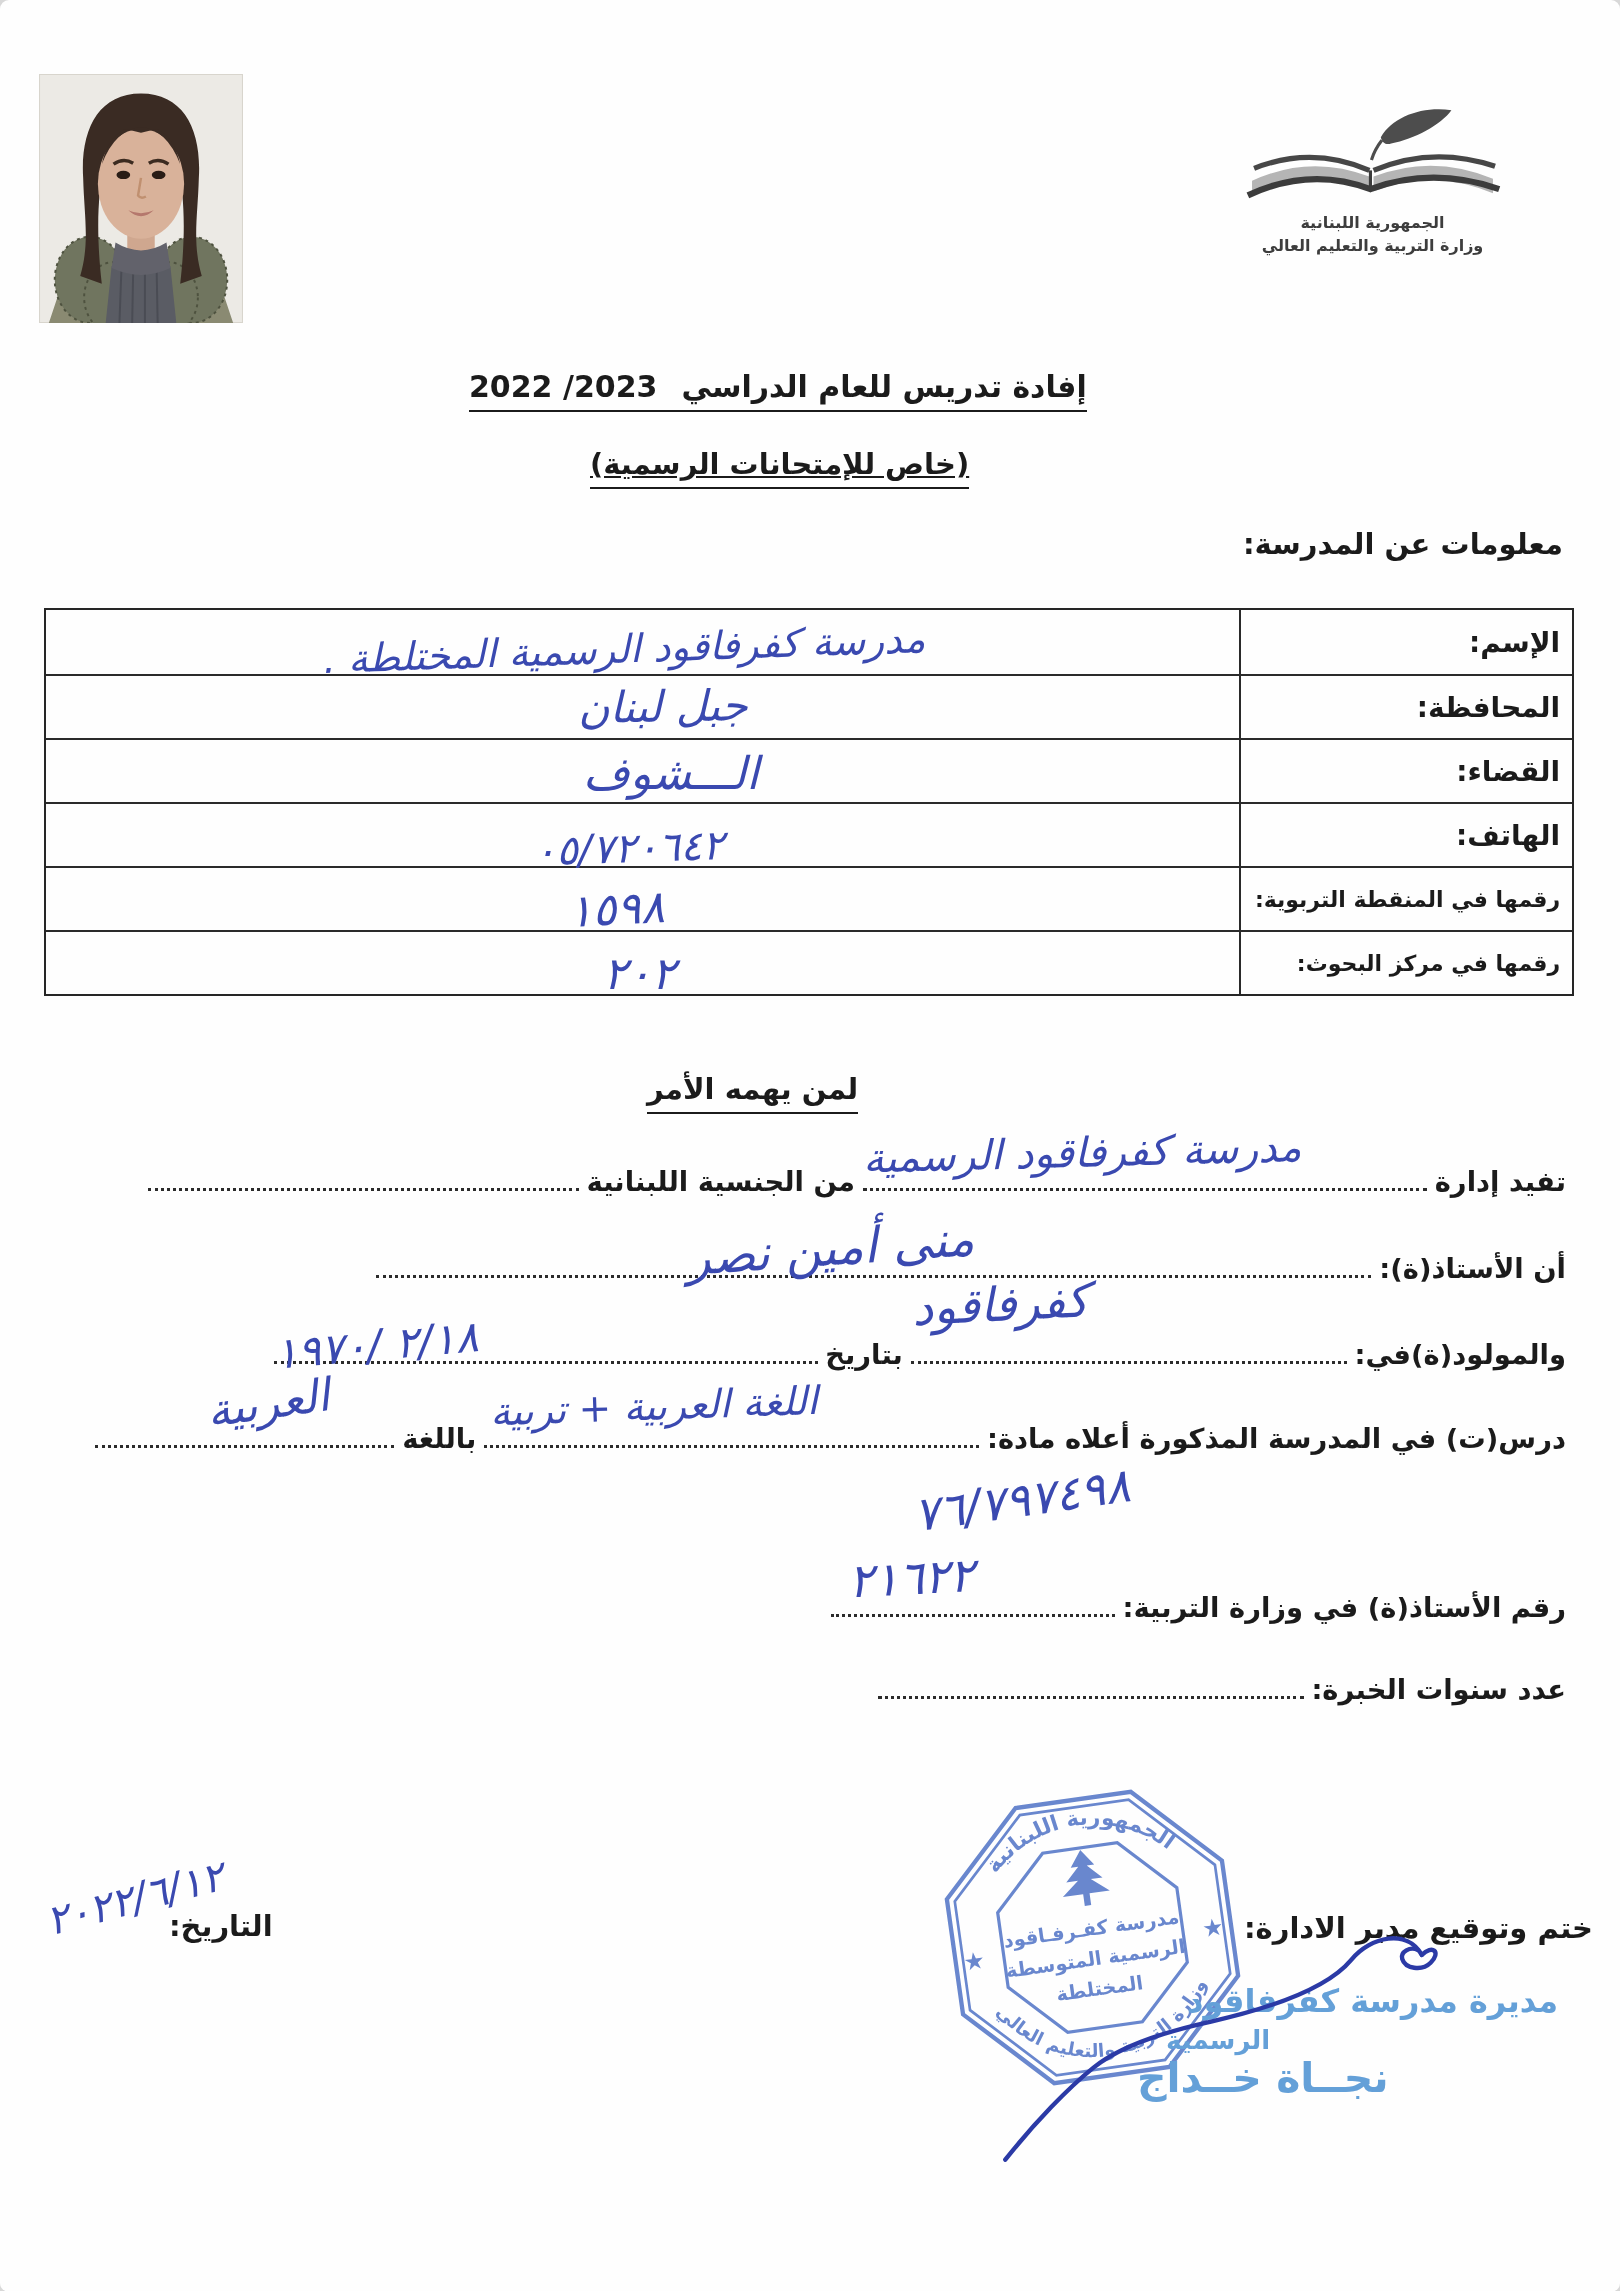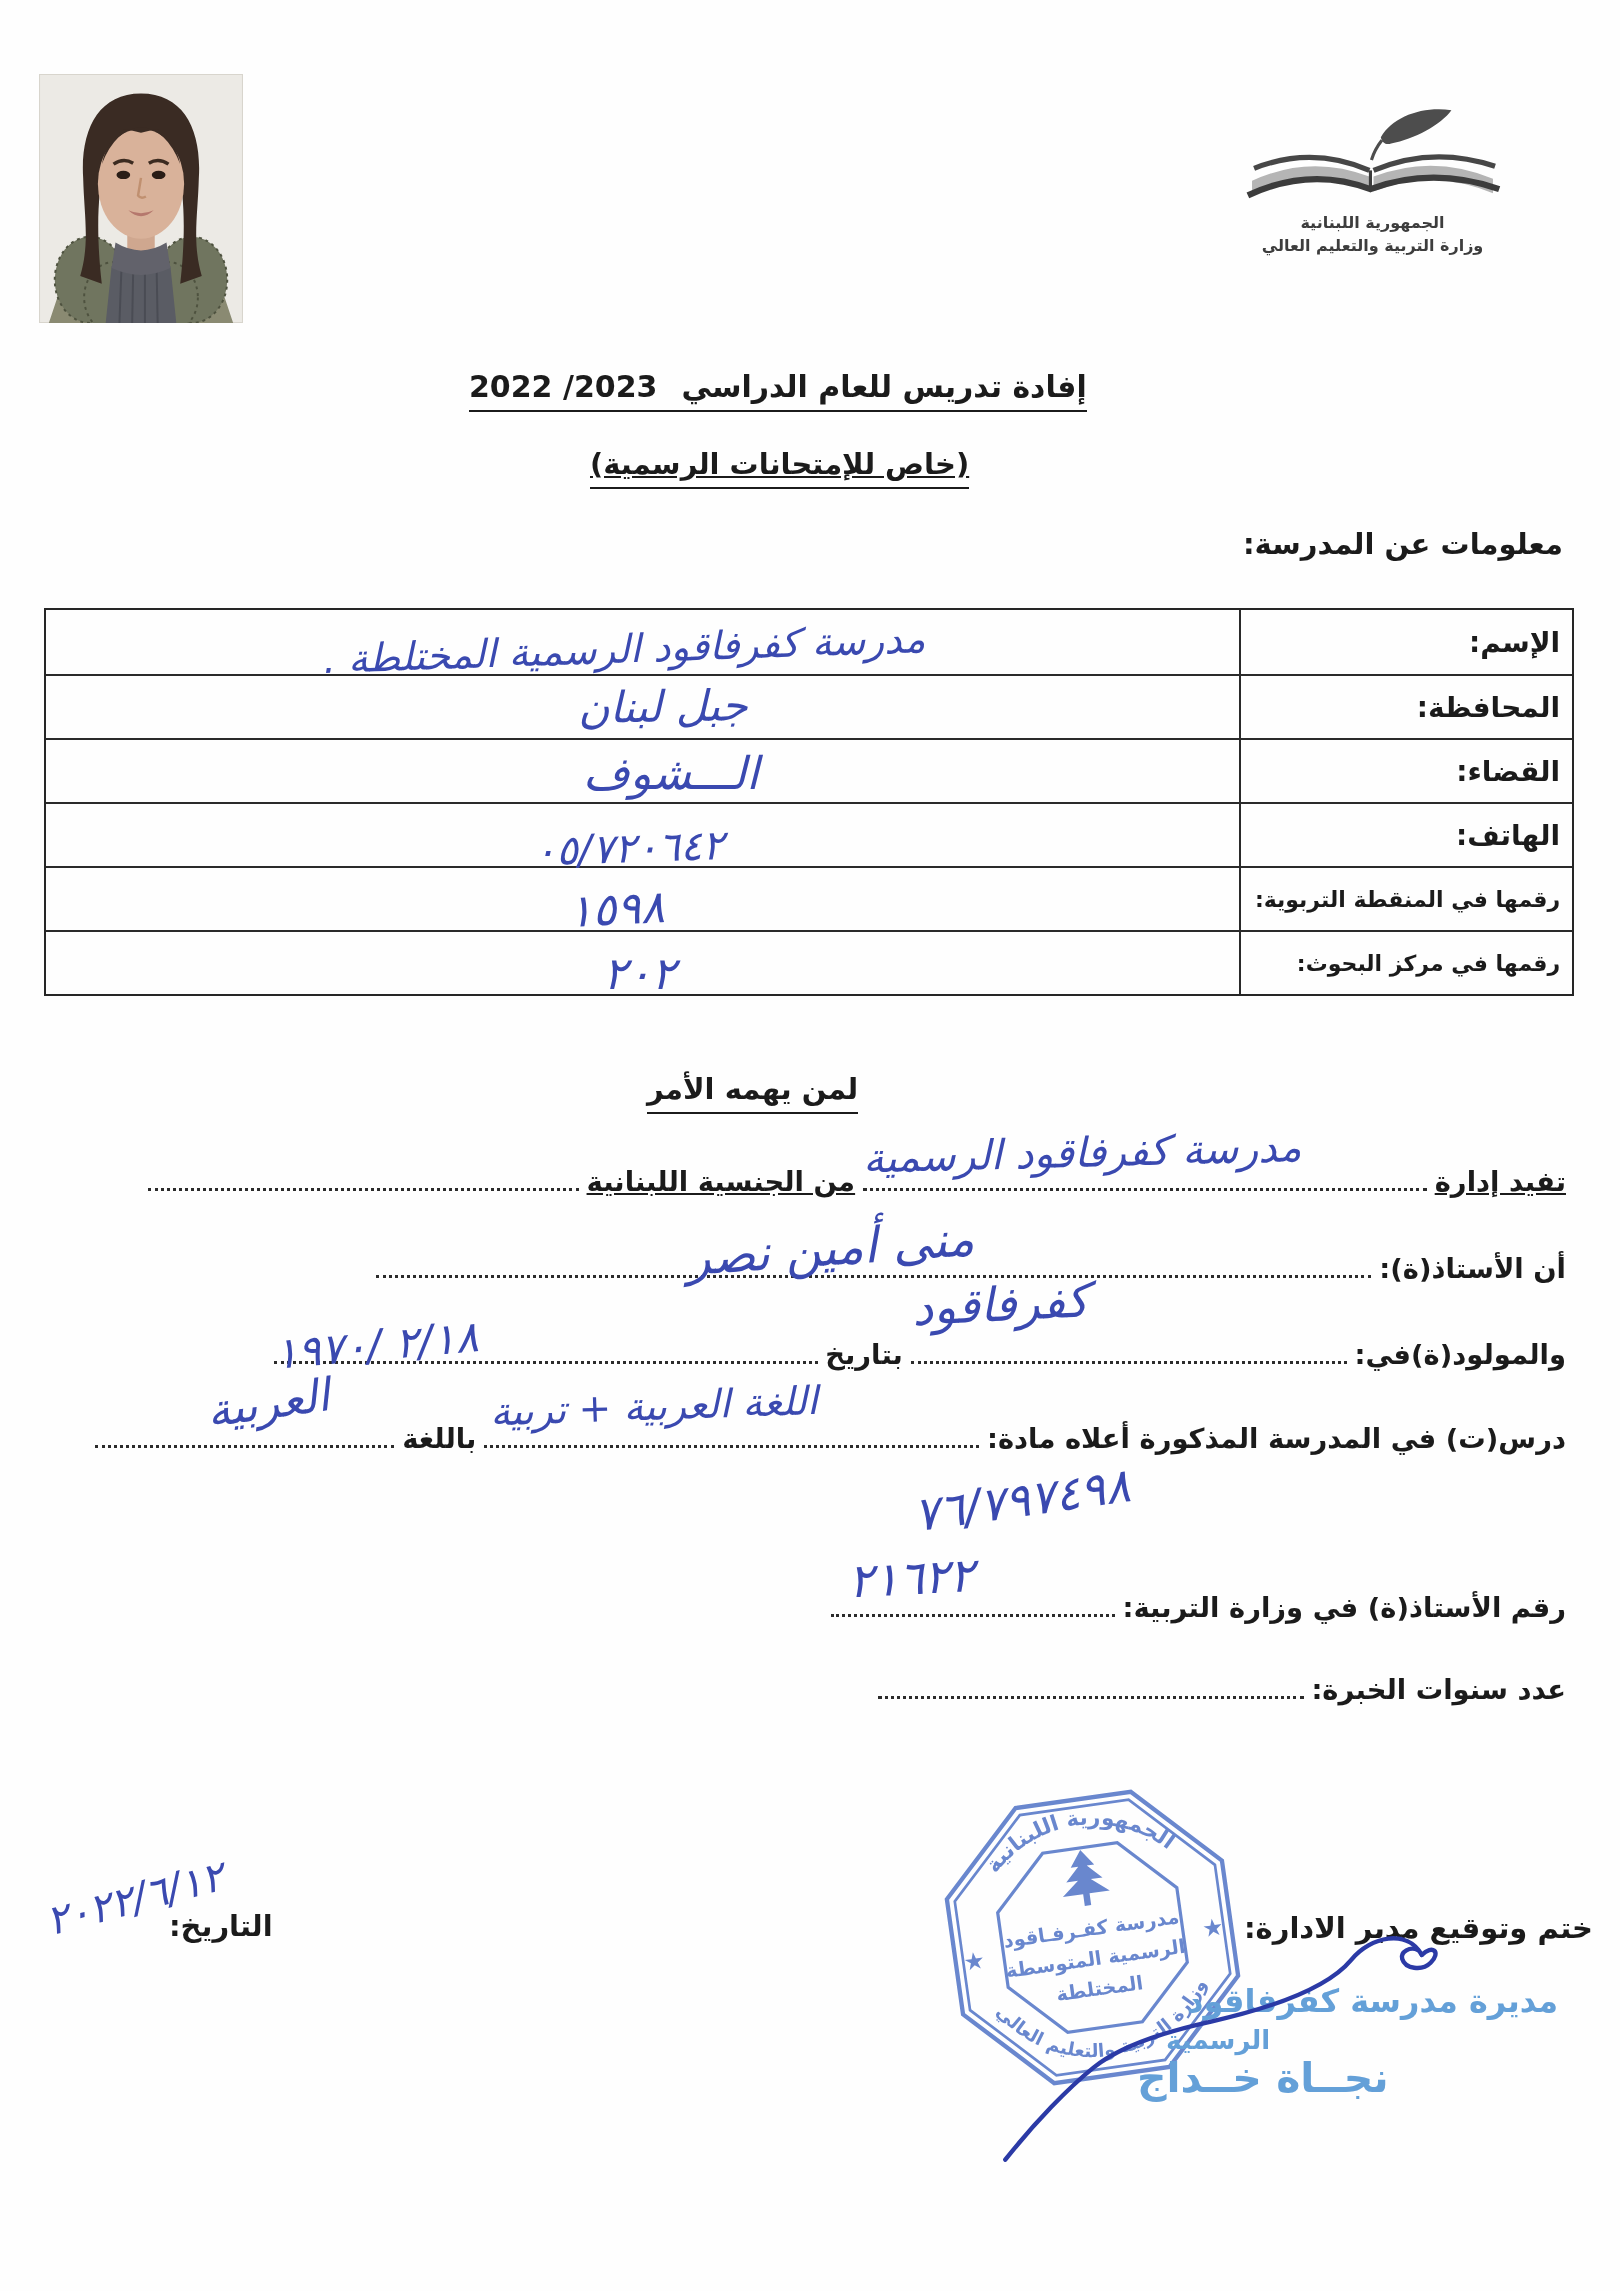--- a/index.html
+++ b/index.html
@@ -1,19 +1,19 @@
 <!DOCTYPE html>
 <html lang="ar" dir="rtl"><head>
 <meta charset="utf-8">
 <style>
   html,body{margin:0;padding:0;background:#d8d8d8;}
   .page{
     position:relative;width:1620px;height:2292px;margin:0 auto;
     background:#fefefe;overflow:hidden;direction:rtl;
-    font-family:"DejaVu Sans",sans-serif;color:#1b1b1b;
+    font-family:"DejaVu Sans",sans-serif;color:#1b1b1b;border-radius:9px;
   }
   .abs{position:absolute;}
   .print{position:absolute;color:#1b1b1b;white-space:nowrap;font-weight:bold;}
   .center-underline{border-bottom:2.9px solid #1b1b1b;padding-bottom:5.9px;display:inline-block;}
   .hw{
     position:absolute;color:#3a49b0;white-space:nowrap;
     font-style:italic;transform-origin:right center;
   }
   .teal{position:absolute;color:#64a0d8;font-weight:bold;white-space:nowrap;}
   
@@ -124,21 +124,21 @@
 
   <div class="hw" style="left:323px;top:616px;font-size:39px;transform:rotate(-2deg);">مدرسة كفرفاقود الرسمية المختلطة .</div>
   <div class="hw" style="left:578px;top:680px;font-size:43px;transform:rotate(-1deg);">جبل لبنان</div>
   <div class="hw" style="left:583px;top:747px;font-size:45px;">الـــشوف</div>
   <div class="hw num" style="left:534px;top:821px;font-size:41px;transform:rotate(-2deg);">٠٥/٧٢٠٦٤٢</div>
   <div class="hw num" style="left:568px;top:880px;font-size:45px;letter-spacing:7.8px;transform:rotate(-3deg);">١٥٩٨</div>
   <div class="hw num" style="left:603px;top:947px;font-size:45px;letter-spacing:5.9px;">٢٠٢</div>
 
   <div class="print center-underline" style="left:647px;top:1072px;font-size:29px;">لمن يهمه الأمر</div>
 
-  <div class="bodyline" style="top:1166px;text-decoration:underline;">
+  <div class="bodyline" style="top:1166px;">
     <span class="lbl">تفيد إدارة</span><span class="dots" style="width:564px;"></span><span class="lbl">من الجنسية اللبنانية</span><span class="dots" style="width:431px;"></span>
   </div>
   <div class="bodyline" style="top:1253px;">
     <span class="lbl">أن الأستاذ(ة):</span><span class="dots" style="width:995px;"></span>
   </div>
   <div class="bodyline" style="top:1339px;">
     <span class="lbl">والمولود(ة)في:</span><span class="dots" style="width:436px;"></span><span class="lbl">بتاريخ</span><span class="dots" style="width:544px;"></span>
   </div>
   <div class="bodyline" style="top:1423px;">
     <span class="lbl">درس(ت) في المدرسة المذكورة أعلاه مادة:</span><span class="dots" style="width:495px;"></span><span class="lbl">باللغة</span><span class="dots" style="width:299px;"></span>

